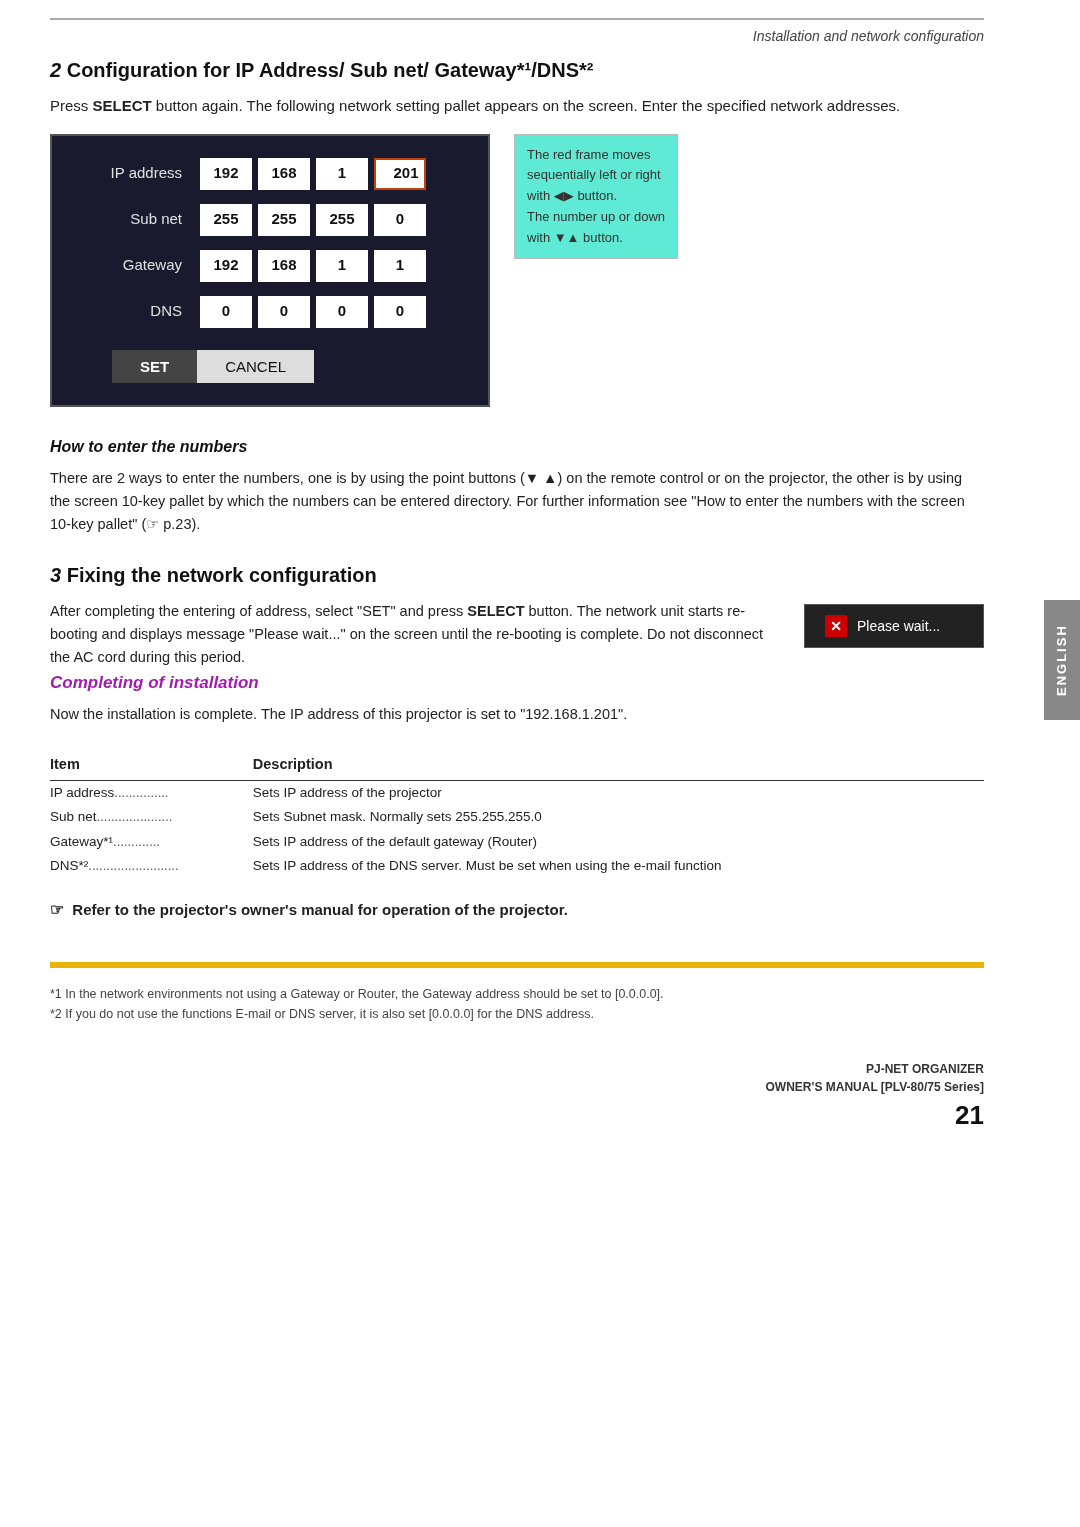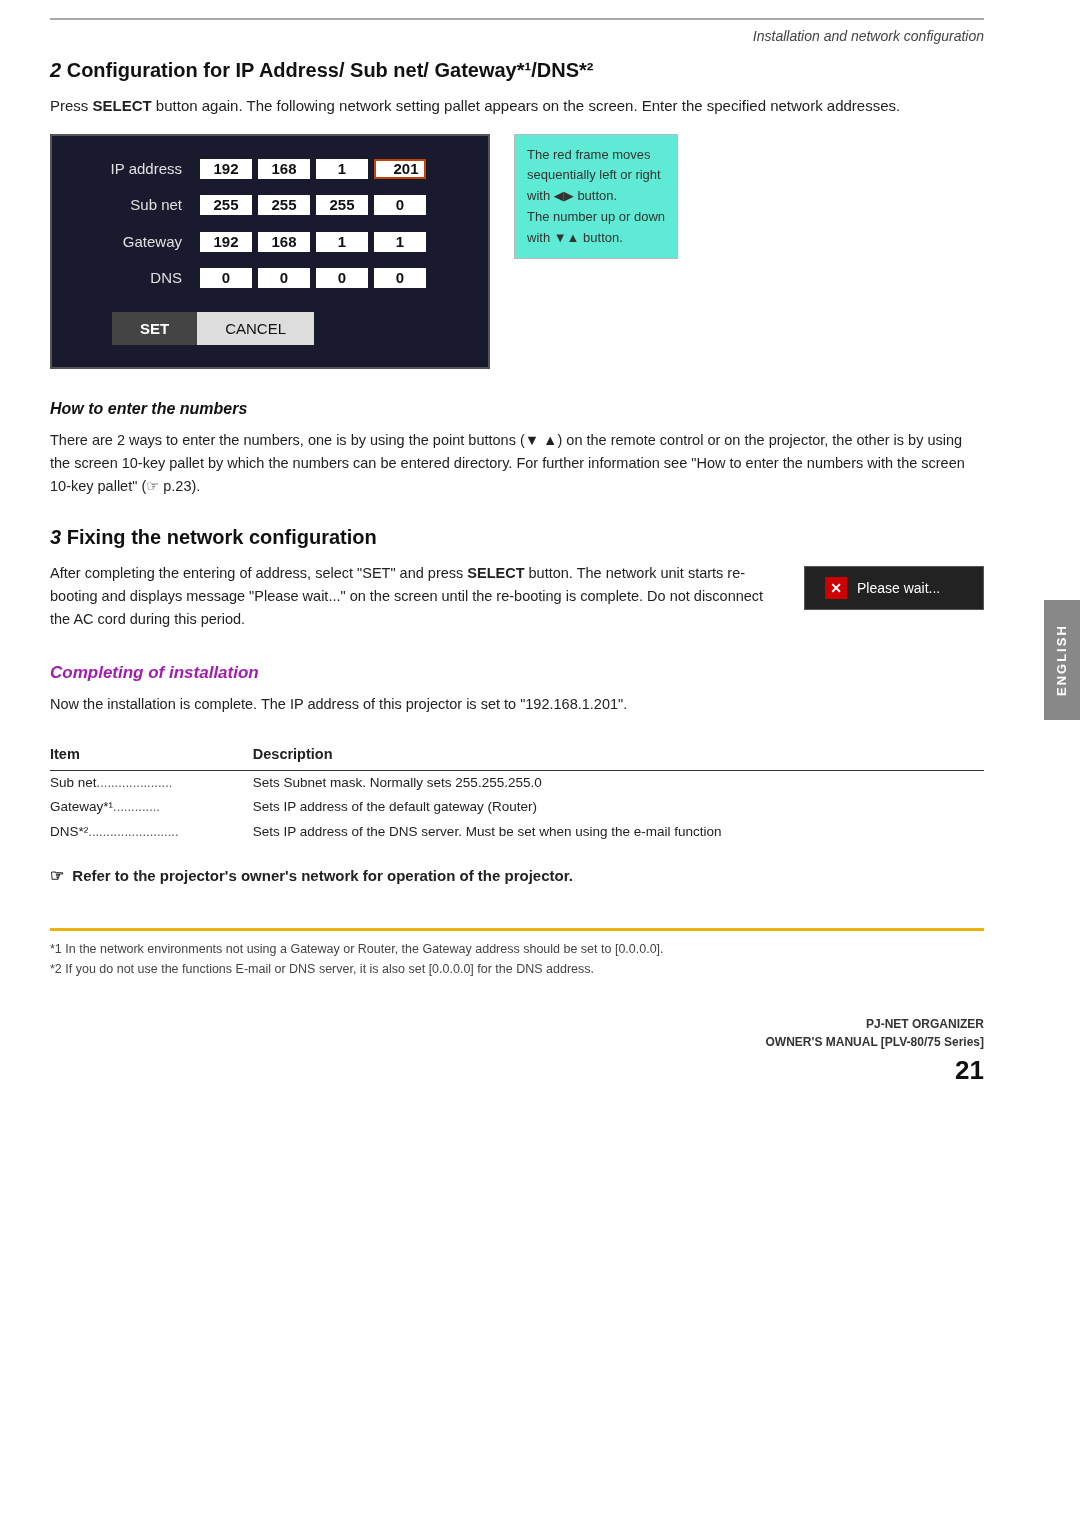--- a/index.html
+++ b/index.html
@@ -116,21 +116,21 @@
       display: flex;
       gap: 6px;
     }
 
     .octet-box {
       background: #fff;
       color: #111;
       font-size: 15px;
       font-weight: bold;
       width: 52px;
-      height: 20px;
+      height: 32px;
       display: flex;
       align-items: center;
       justify-content: center;
       border: none;
     }
 
     .octet-box.highlighted {
       border: 2px solid #c2410c;
       padding-left: 12px;
     }
@@ -188,21 +188,20 @@
       color: #222;
       line-height: 1.6;
       margin-bottom: 24px;
     }
 
     
     .section3-area {
       display: flex;
       gap: 30px;
       align-items: flex-start;
-      margin-bottom: 28px;
     }
 
     .section3-text {
       flex: 1;
       font-size: 14.5px;
       color: #222;
       line-height: 1.6;
     }
 
     .please-wait-box {
@@ -297,24 +296,24 @@
       align-items: center;
       gap: 8px;
     }
 
     .refer-icon {
       font-size: 16px;
     }
 
     
     .footnotes {
-      border-top: 3px solid #eab308;
+      border-top: 6px solid #eab308;
       font-size: 12.5px;
       color: #444;
-      padding-top: 8px;
+      padding-top: 16px;
       margin-top: 10px;
       line-height: 1.6;
     }
 
     
     .page-footer {
       display: flex;
       justify-content: flex-end;
       align-items: flex-end;
       padding: 6px 60px 10px 50px;
@@ -447,38 +446,42 @@
     <p class="completing-body">Now the installation is complete. The IP address of this projector is set to "192.168.1.201".</p>
 
     <table class="info-table">
       <thead>
         <tr>
           <th>Item</th>
           <th>Description</th>
         </tr>
       </thead>
       <tbody>
+        <tr>
+          <td class="td-label">IP address<span class="td-dots">...............</span></td>
+          <td class="td-desc">Sets IP address of the projector</td>
+        </tr>
         <tr>
           <td class="td-label">Sub net<span class="td-dots">.....................</span></td>
           <td class="td-desc">Sets Subnet mask. Normally sets 255.255.255.0</td>
         </tr>
         <tr>
           <td class="td-label">Gateway*¹<span class="td-dots">.............</span></td>
           <td class="td-desc">Sets IP address of the default gateway (Router)</td>
         </tr>
         <tr>
           <td class="td-label">DNS*²<span class="td-dots">.........................</span></td>
           <td class="td-desc">Sets IP address of the DNS server. Must be set when using the e-mail function</td>
         </tr>
       </tbody>
     </table>
 
     <p class="refer-note">
       <span class="refer-icon">☞</span>
-      <strong><span>Refer to the projector's owner's network for operation of the projector.</span></strong>
+      <strong><span>Refer to the projector's owner's manual for operation of the projector.</span></strong>
     </p>
 
     <div class="footnotes">
       <div>*1  In the network environments not using a Gateway or Router, the Gateway address should be set to [0.0.0.0].</div>
       <div>*2  If you do not use the functions E-mail or DNS server, it is also set [0.0.0.0] for the DNS address.</div>
     </div>
 
   </div>
 
   <div class="page-footer">

